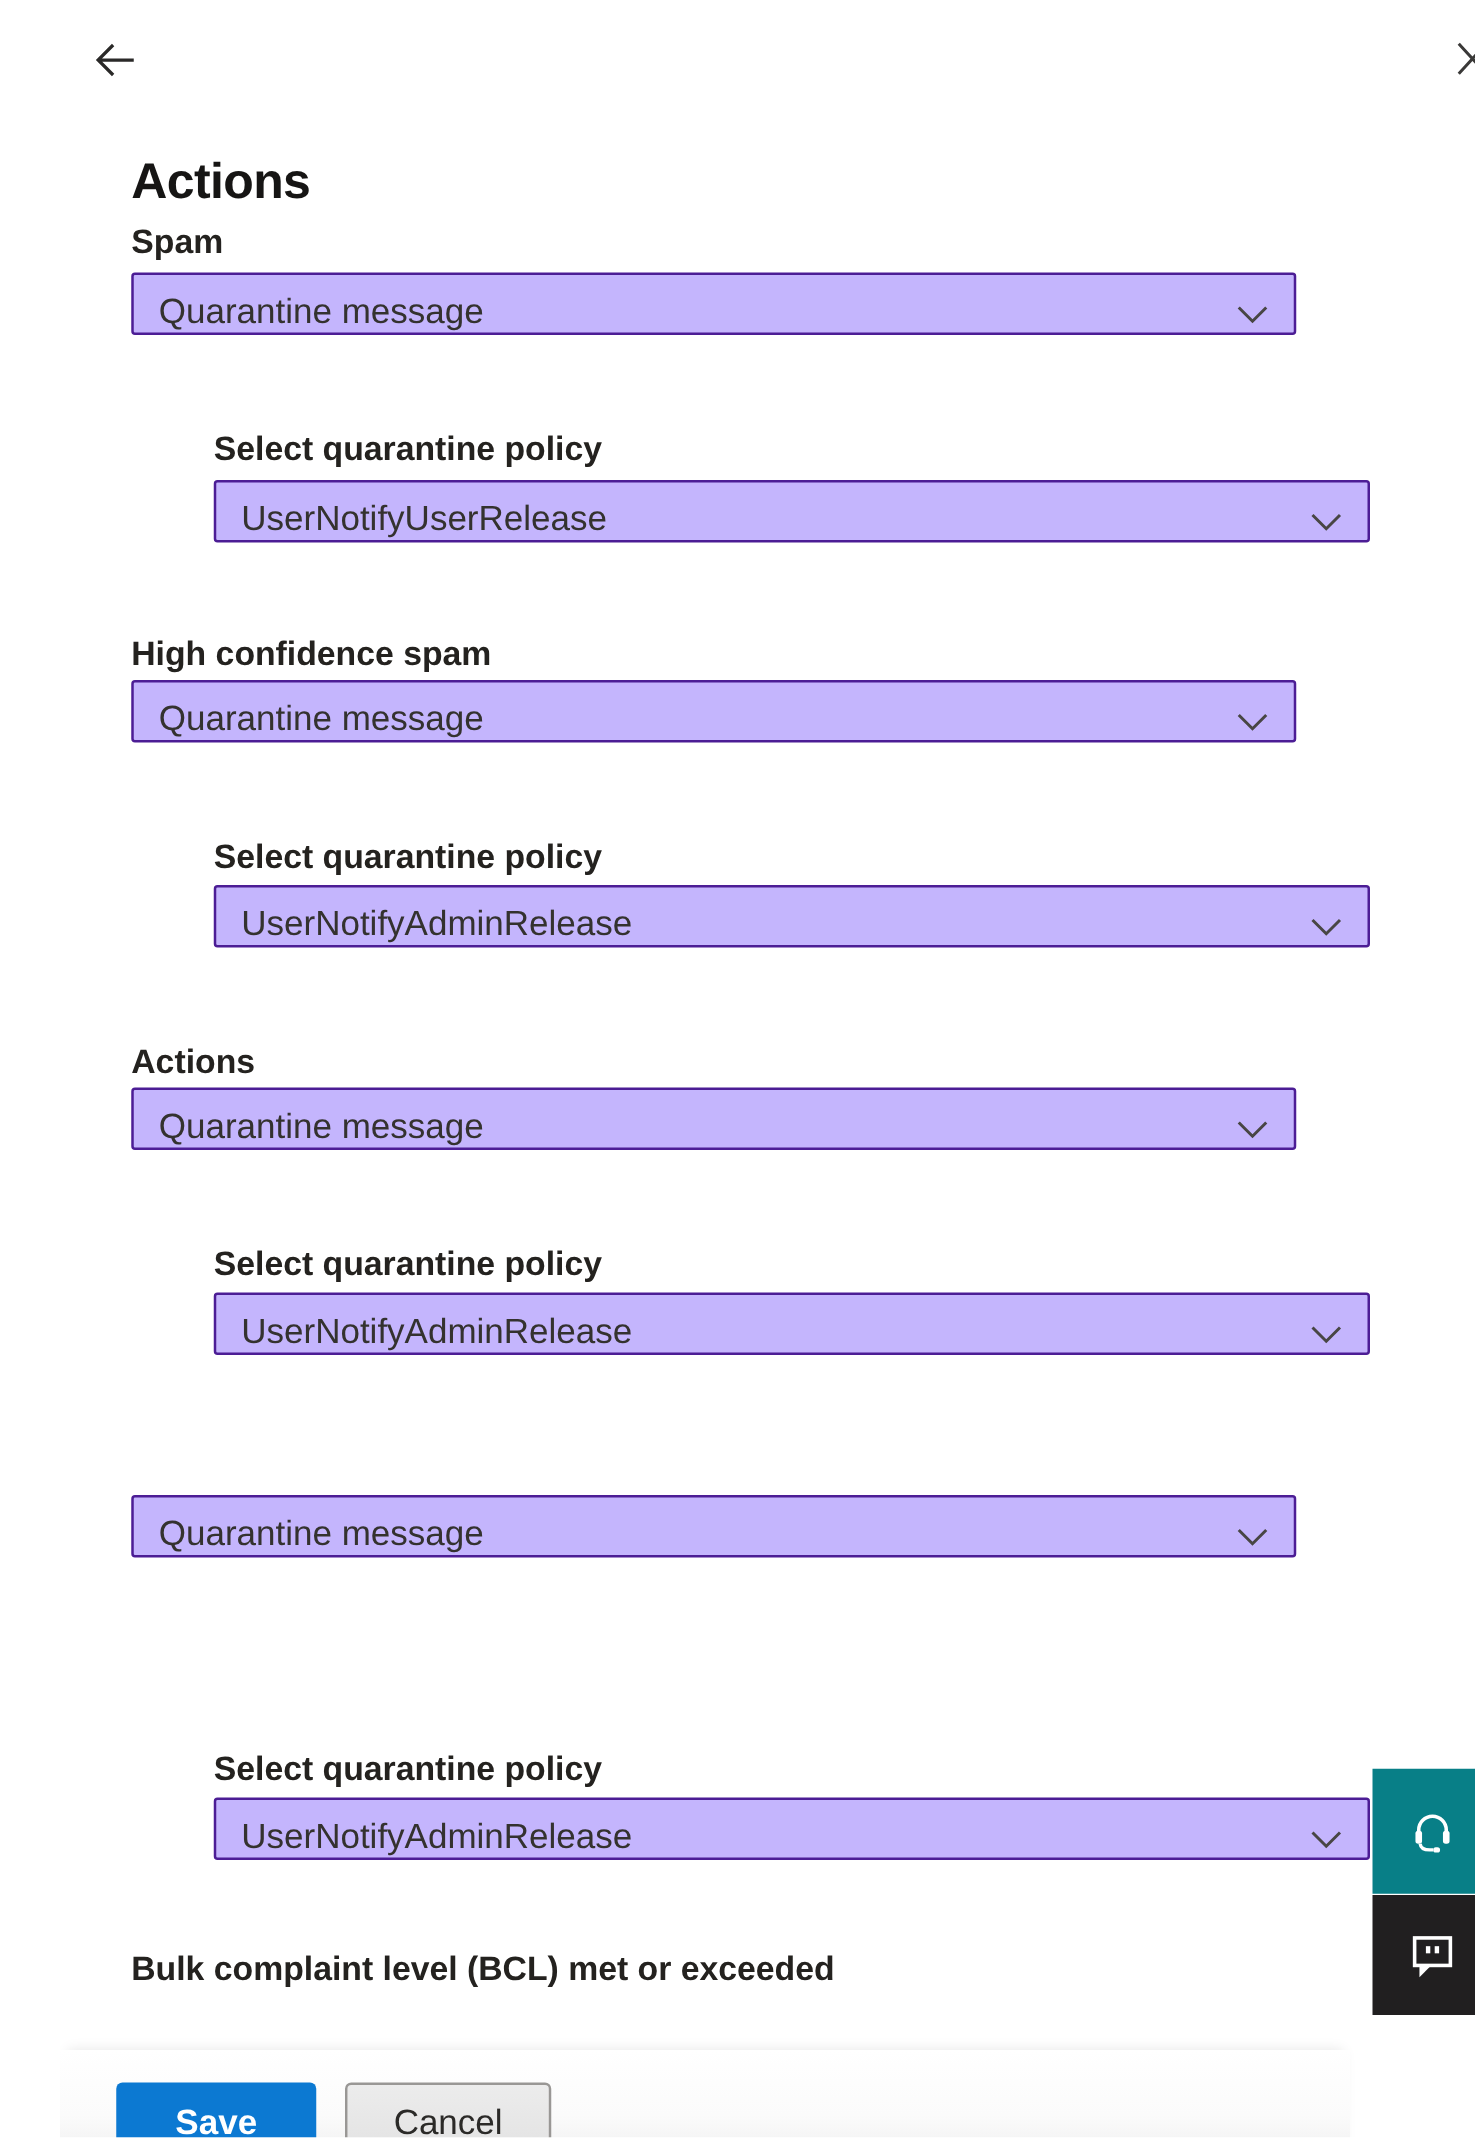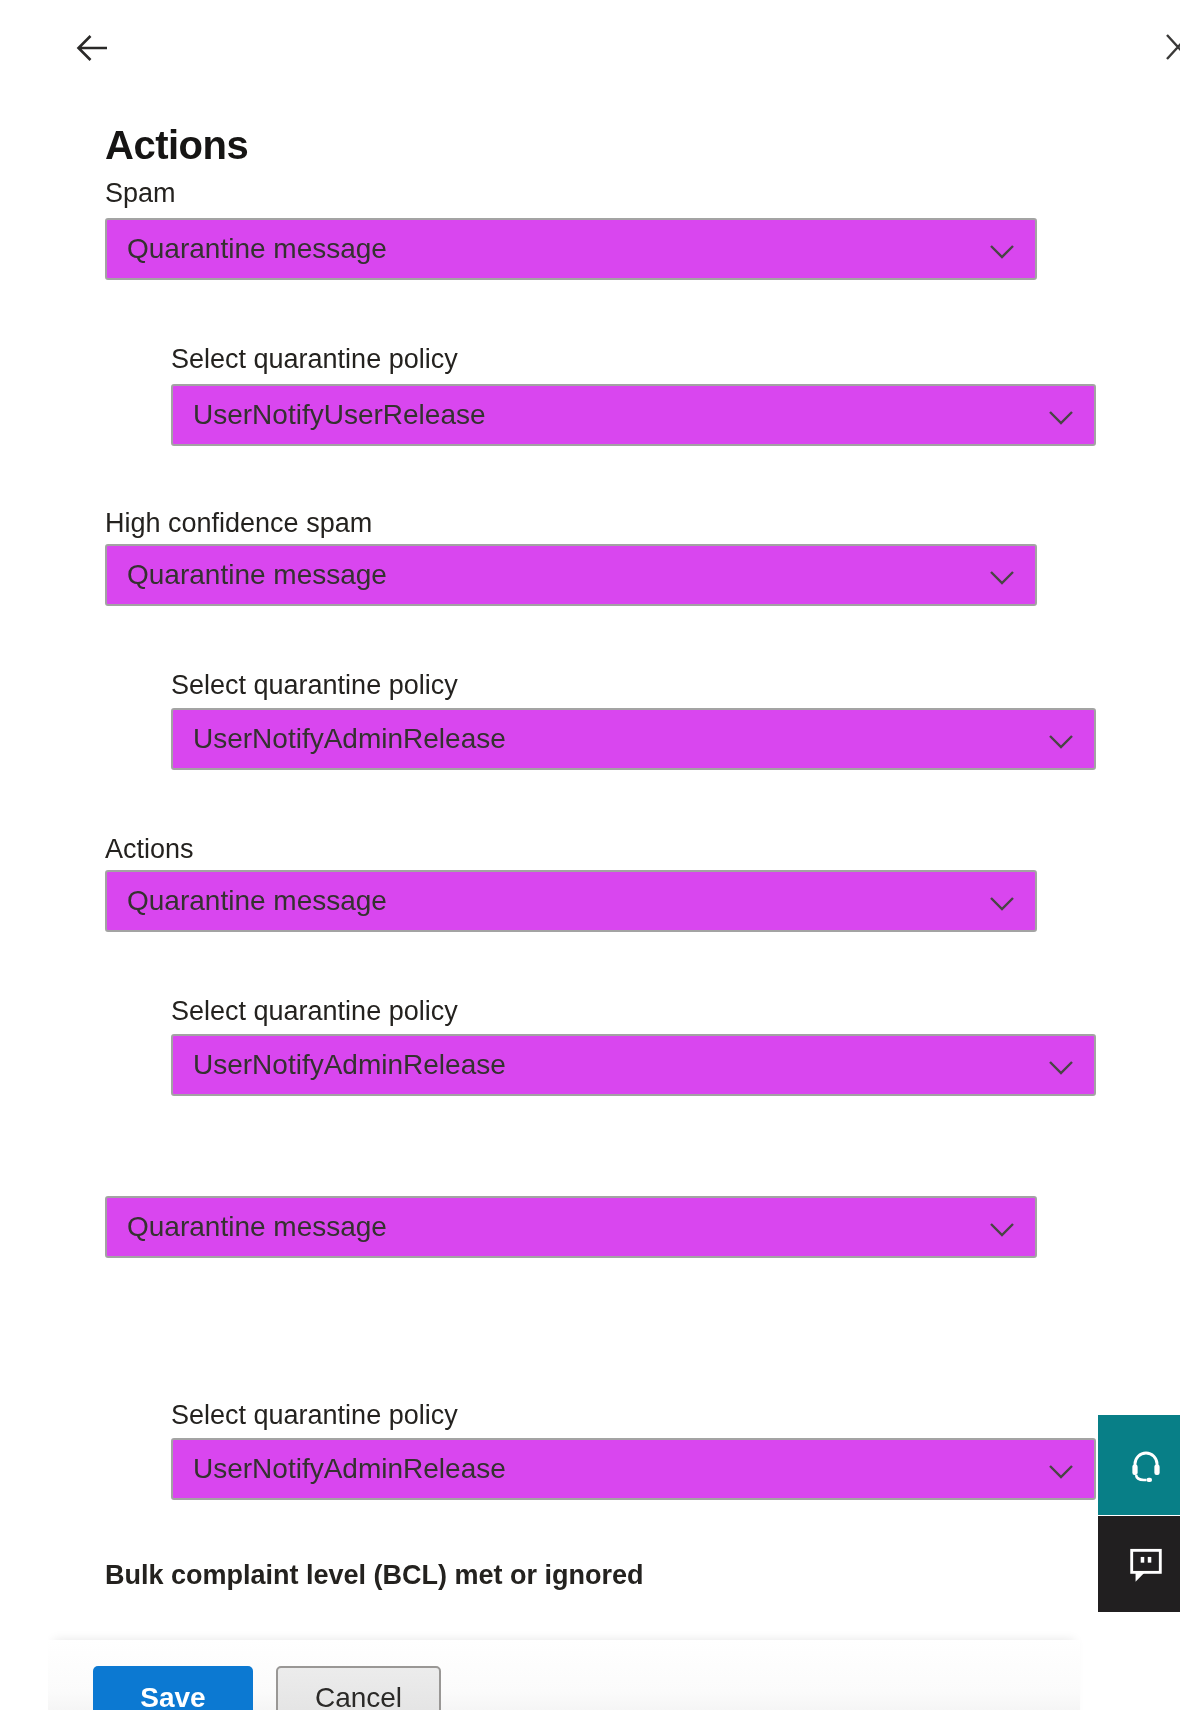--- a/index.html
+++ b/index.html
@@ -13,27 +13,27 @@
   .iconbtn {
     position:absolute; background:transparent; border:none; padding:0; margin:0;
     cursor:pointer; line-height:0;
   }
   .title {
     position:absolute; left:57px; top:96px;
     font-size:40px; font-weight:700; letter-spacing:-0.5px; color:#161514;
   }
   .lbl {
     position:absolute; left:57px; height:36px;
-    font-size:27px; font-weight:normal; color:#24221f; line-height:34px;
+    font-size:27px; font-weight:bold; color:#24221f; line-height:34px;
     white-space:nowrap;
   }
   .lbl.ind { left:123px; }
   .dd {
-    position:absolute; left:57px; width:932px; height:62px;
-    border:2px solid #a3a3a3; border-radius:3px; background:#d946ef;
+    position:absolute; left:57px; width:932px; height:50px;
+    border:2px solid #4c1d95; border-radius:3px; background:#c4b5fd;
     box-sizing:border-box; cursor:pointer;
   }
   .dd.ind { left:123px; width:925px; }
   .dd .val {
     position:absolute; left:20px; top:0; line-height:57px;
     font-size:28px; color:#34322f; white-space:nowrap;
   }
   .dd .chev { position:absolute; right:20px; top:24px; }
   .note {
     position:absolute; left:57px; top:1300px; width:1000px;
@@ -168,21 +168,21 @@
   <div class="lbl ind" style="top:1398px;">Select quarantine policy</div>
   <div class="dd ind" style="top:1438px;">
     <span class="val">UserNotifyAdminRelease</span>
     <span class="chev">
       <svg width="26" height="15" viewBox="0 0 26 15">
           <path d="M2 2 L13 13 L24 2" fill="none" stroke="#484644" stroke-width="2.4"></path>
         </svg>
     </span>
   </div>
 
-  <div class="bulk">Bulk complaint level (BCL) met or ignored</div>
+  <div class="bulk">Bulk complaint level (BCL) met or exceeded</div>
 
   <div class="footer">
     <button class="btn save">Save</button>
     <button class="btn cancel">Cancel</button>
   </div>
 
   <button class="sidew help">
     <span>
       <svg width="44" height="44" viewBox="0 0 40 40">
         <path d="M10 25 v-5 a10 10 0 0 1 20 0 v5" fill="none" stroke="#ffffff" stroke-width="2.6"></path>

